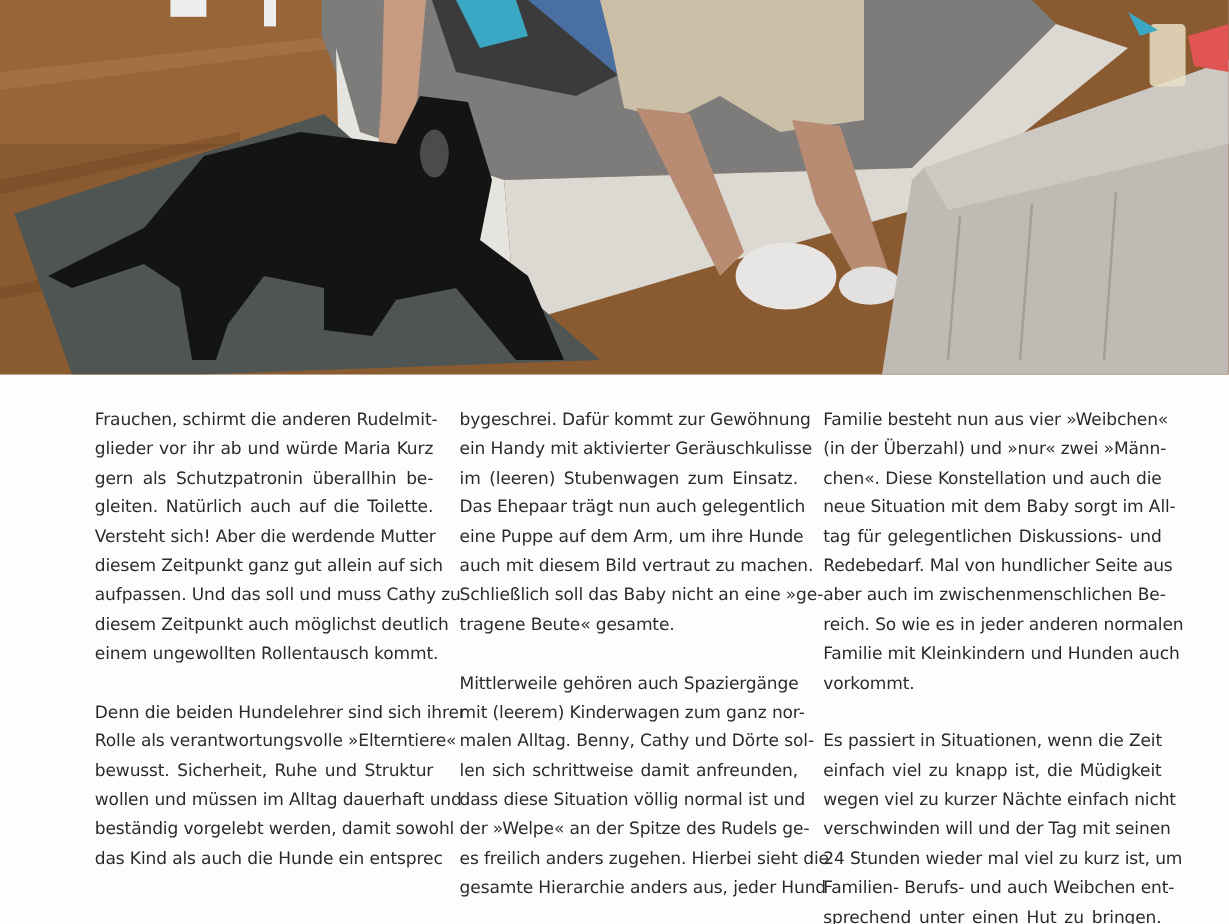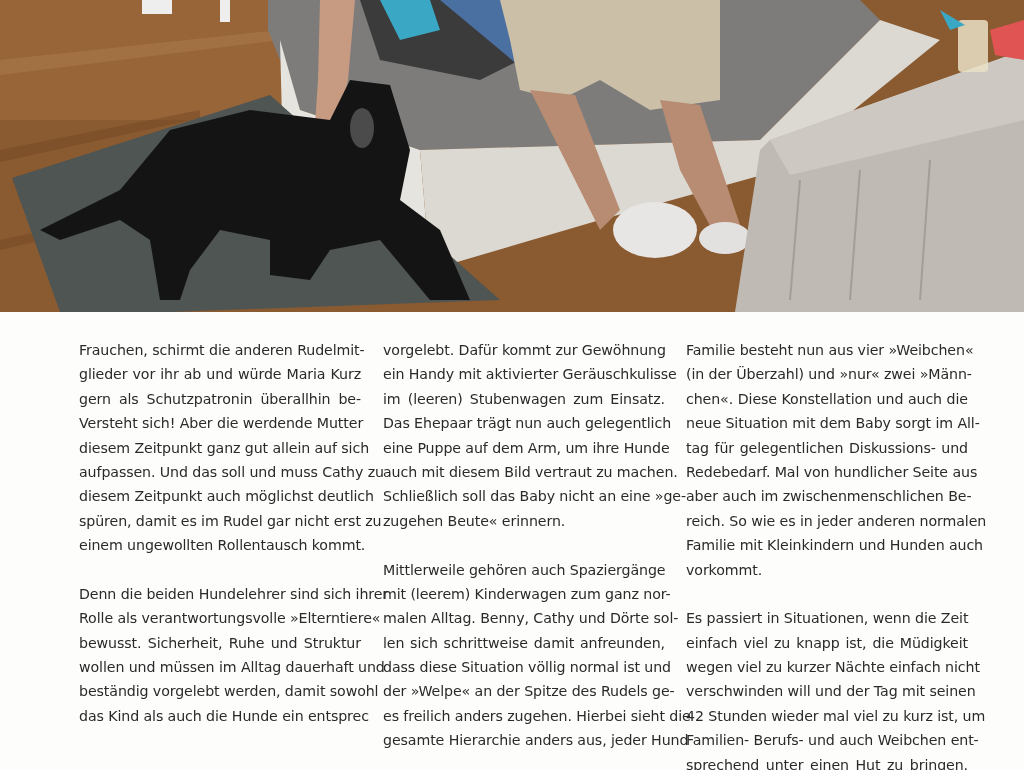--- a/index.html
+++ b/index.html
@@ -62,48 +62,48 @@
     <path d="M940 10 L965 25 L950 30Z" fill="#3aa7c4"></path>
   </svg>
 </div>
 
 <div class="columns">
   <div class="col c1">
     <div>
       <span class="line">Frauchen, schirmt die anderen Rudelmit-</span>
       <span class="line">glieder vor ihr ab und würde Maria Kurz</span>
       <span class="line">gern als Schutzpatronin überallhin be-</span>
+      <span class="line">gleiten. Natürlich auch auf die Toilette.</span>
       <span class="line">Versteht sich!  Aber die werdende Mutter</span>
       <span class="line">diesem Zeitpunkt ganz gut allein auf sich</span>
       <span class="line">aufpassen. Und das soll und muss Cathy zu</span>
       <span class="line">diesem Zeitpunkt auch möglichst deutlich</span>
-      <span class="line">spüren, damit es im Rudel gar nicht erst zu</span>
       <span class="line last">einem ungewollten Rollentausch kommt.</span>
     </div>
     <span class="gap"></span>
     <div>
       <span class="line">Denn die beiden Hundelehrer sind sich ihrer</span>
       <span class="line">Rolle als verantwortungsvolle »Elterntiere«</span>
       <span class="line">bewusst. Sicherheit, Ruhe und Struktur</span>
       <span class="line">wollen und müssen im Alltag dauerhaft und</span>
       <span class="line">beständig vorgelebt werden, damit sowohl</span>
       <span class="line">das Kind als auch die Hunde ein entsprec</span>
     </div>
   </div>
 
   <div class="col c2">
     <div>
-      <span class="line">vorgelebt. Dafür kommt zur Gewöhnung</span>
+      <span class="line">bygeschrei. Dafür kommt zur Gewöhnung</span>
       <span class="line">ein Handy mit aktivierter Geräuschkulisse</span>
       <span class="line">im (leeren) Stubenwagen zum Einsatz.</span>
       <span class="line">Das Ehepaar trägt nun auch gelegentlich</span>
       <span class="line">eine Puppe auf dem Arm, um ihre Hunde</span>
       <span class="line">auch mit diesem Bild vertraut zu machen.</span>
       <span class="line">Schließlich soll das Baby nicht an eine »ge-</span>
-      <span class="line last">zugehen Beute« erinnern.</span>
+      <span class="line last">tragene Beute« gesamte.</span>
     </div>
     <span class="gap"></span>
     <div>
       <span class="line">Mittlerweile gehören auch Spaziergänge</span>
       <span class="line">mit (leerem) Kinderwagen zum ganz nor-</span>
       <span class="line">malen Alltag. Benny, Cathy und Dörte sol-</span>
       <span class="line">len sich schrittweise damit anfreunden,</span>
       <span class="line">dass diese Situation völlig normal ist und</span>
       <span class="line">der »Welpe« an der Spitze des Rudels ge-</span>
       <span class="line">es freilich anders zugehen. Hierbei sieht die</span>
@@ -123,18 +123,18 @@
       <span class="line">reich. So wie es in jeder anderen normalen</span>
       <span class="line">Familie mit Kleinkindern und Hunden auch</span>
       <span class="line last">vorkommt.</span>
     </div>
     <span class="gap"></span>
     <div>
       <span class="line">Es passiert in Situationen, wenn die Zeit</span>
       <span class="line">einfach viel zu knapp ist, die Müdigkeit</span>
       <span class="line">wegen viel zu kurzer Nächte einfach nicht</span>
       <span class="line">verschwinden will und der Tag mit seinen</span>
-      <span class="line">42 Stunden wieder mal viel zu kurz ist, um</span>
+      <span class="line">24 Stunden wieder mal viel zu kurz ist, um</span>
       <span class="line">Familien- Berufs- und auch Weibchen ent-</span>
       <span class="line">sprechend unter einen Hut zu bringen.</span>
     </div>
   </div>
 </div>
 
 </body></html>

